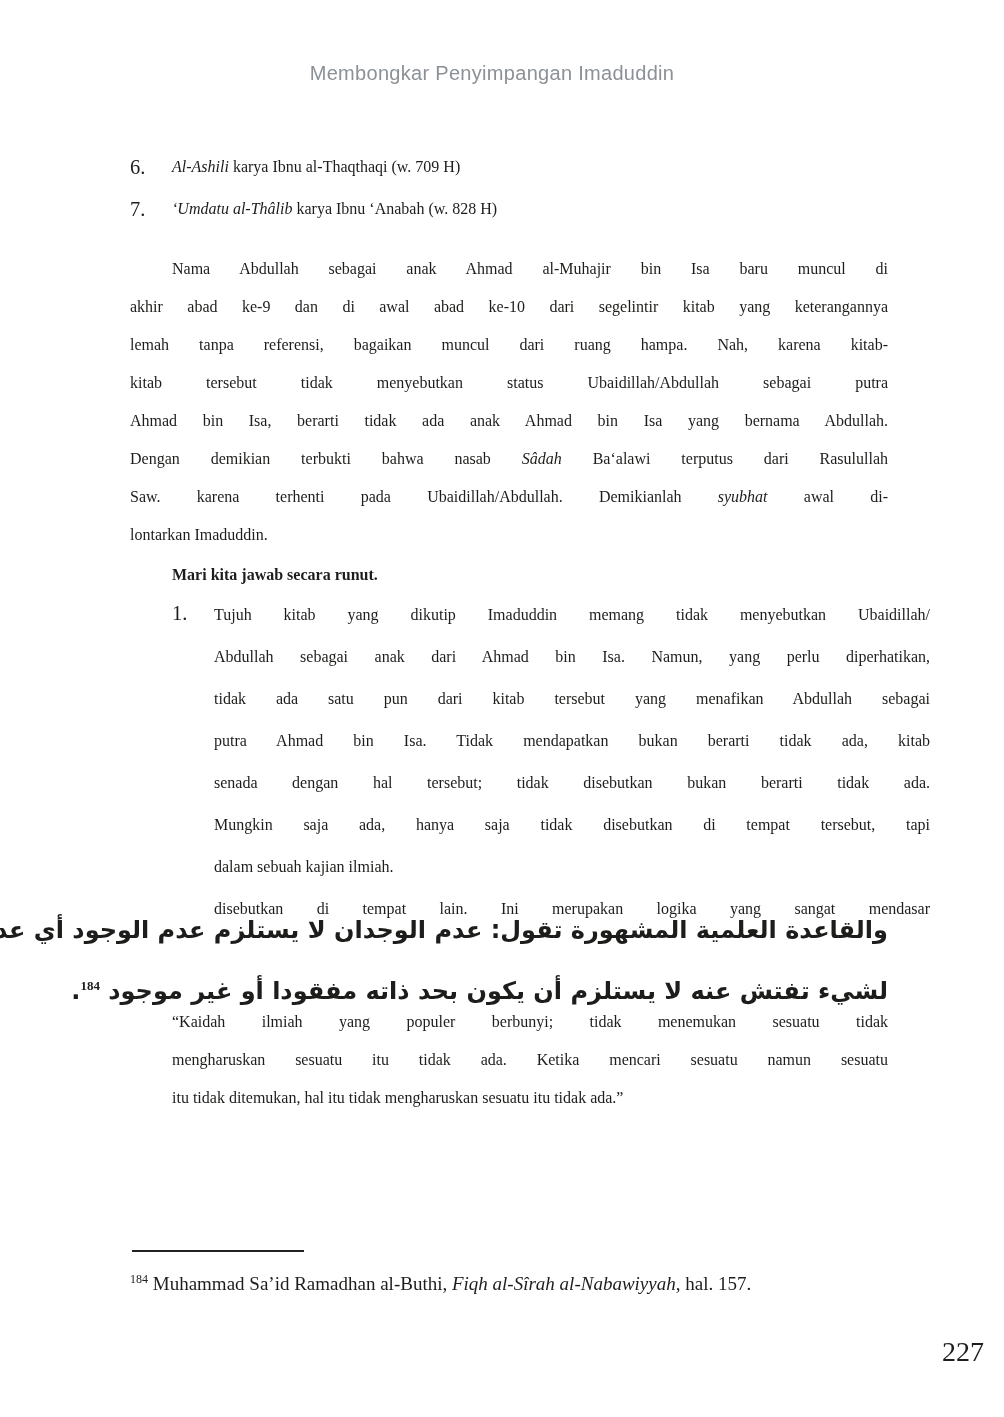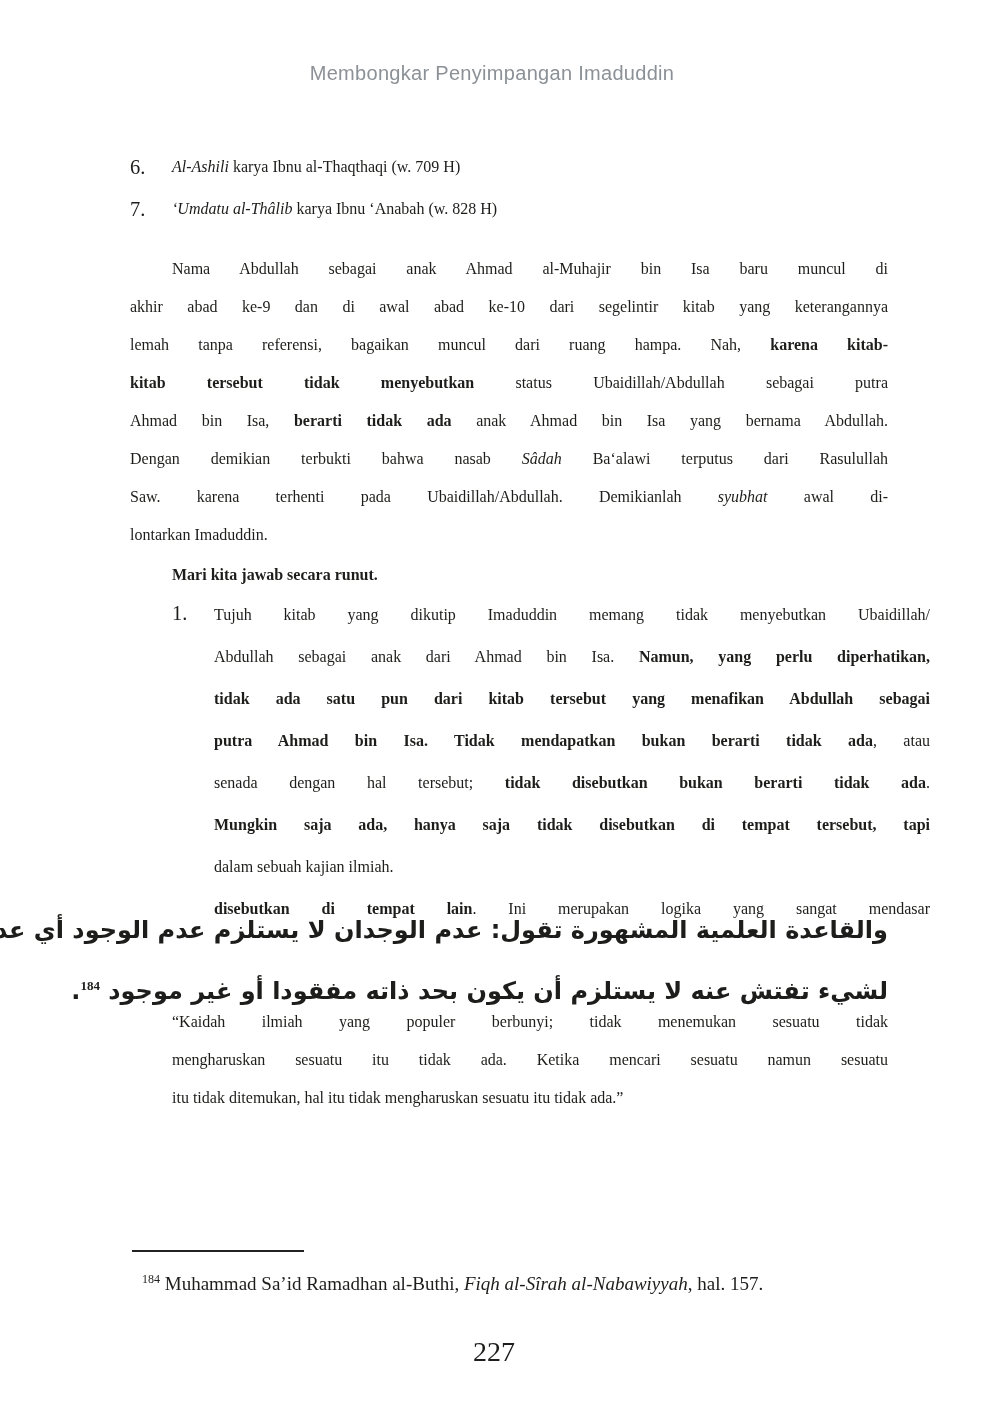--- a/index.html
+++ b/index.html
@@ -23,21 +23,21 @@
   }
   .block { position: absolute; }
   .tline {
     font-size: 16px;
     line-height: 38px;
     text-align: justify;
     text-align-last: justify;
   }
   .tline.last { text-align-last: left; }
   .tline.indent { text-indent: 42px; }
-  .b { font-weight: bold; }
+  .b { font-weight: normal; }
   .i { font-style: italic; }
 
   #list67 { top: 146px; left: 130px; width: 758px; }
   .listrow { position: relative; margin-left: 42px; }
   .listrow .tline { line-height: 42px; }
   .listnum {
     position: absolute; left: -42px; top: 0;
     font-size: 20.5px; line-height: 42px;
   }
   #point1 .listnum { line-height: 38px; }
@@ -63,29 +63,29 @@
   }
 
   #quote { top: 1003px; left: 172px; width: 716px; }
 
   #fnsep {
     top: 1250px; left: 132px; width: 172px;
     border-top: 2px solid #222222;
     height: 0;
   }
   #footnote {
-    top: 1264px; left: 142px; width: 758px;
+    top: 1264px; left: 130px; width: 758px;
     font-size: 19px;
     line-height: 30px;
   }
   .fn-sup { font-size: 12px; vertical-align: super; }
 
   #pagenum {
     top: 1336px; left: 4px; right: 0;
-    text-align: center;
+    text-align: right;
     font-size: 28px;
     color: #1d1d1b;
   }
 </style>
 </head>
 <body>
 
 <div class="page">
 
   <div class="running-header">Membongkar Penyimpangan Imaduddin</div>
@@ -119,21 +119,21 @@
   <div class="block" id="p2">
       <div class="tline indent last"><span>Mari kita jawab secara runut.</span></div>
     </div>
 
   <div class="block listrow" id="point1">
     <span class="listnum">1.</span>
     <div>
         <div class="tline"><span>Tujuh kitab yang dikutip Imaduddin memang tidak menyebutkan Ubaidillah/</span></div>
         <div class="tline"><span>Abdullah sebagai anak dari Ahmad bin Isa. </span><span class="b">Namun, yang perlu diperhatikan,</span></div>
         <div class="tline"><span class="b">tidak ada satu pun dari kitab tersebut yang menafikan Abdullah sebagai</span></div>
-        <div class="tline"><span class="b">putra Ahmad bin Isa. Tidak mendapatkan bukan berarti tidak ada</span><span>, atau</span></div>
+        <div class="tline"><span class="b">putra Ahmad bin Isa. Tidak mendapatkan bukan berarti tidak ada</span><span>, kitab</span></div>
         <div class="tline"><span>senada dengan hal tersebut; </span><span class="b">tidak disebutkan bukan berarti tidak ada</span><span>.</span></div>
         <div class="tline"><span class="b">Mungkin saja ada, hanya saja tidak disebutkan di tempat tersebut, tapi</span></div>
         <div class="tline last"><span>dalam sebuah kajian ilmiah.</span></div>
         <div class="tline"><span class="b">disebutkan di tempat lain</span><span>. Ini merupakan logika yang sangat mendasar</span></div>
       </div>
   </div>
 
   <div class="block" id="arabic">
     <div class="ar-line" dir="rtl">والقاعدة العلمية المشهورة تقول: عدم الوجدان لا يستلزم عدم الوجود أي عدم رؤيتك</div>
     <div class="ar-line" dir="rtl">

